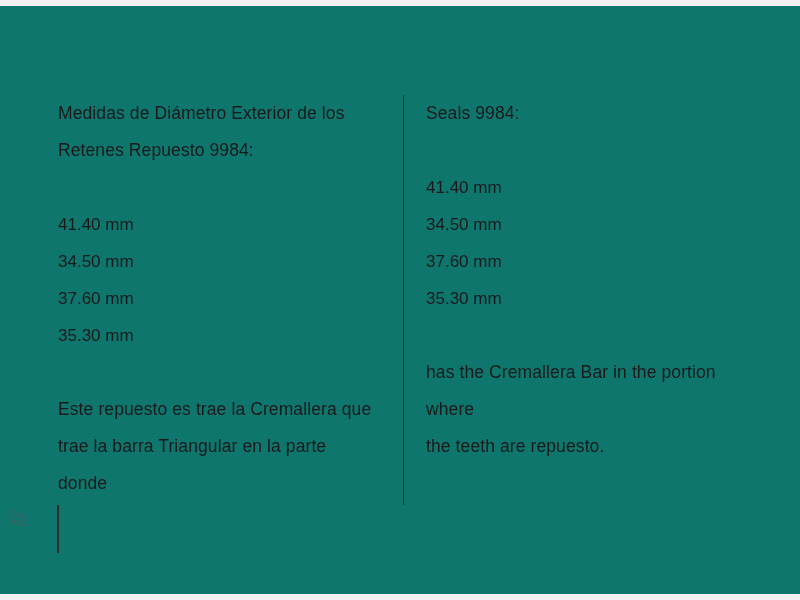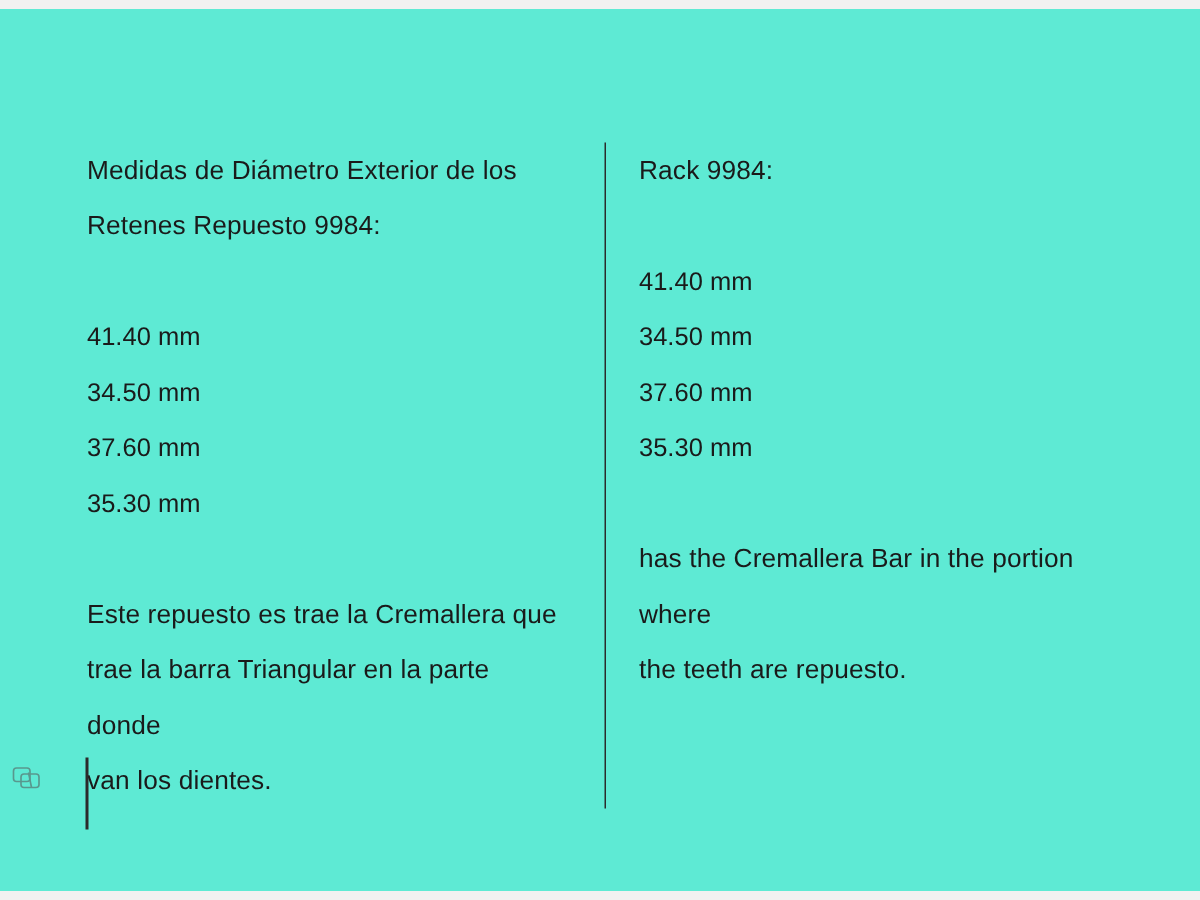--- a/index.html
+++ b/index.html
@@ -12,21 +12,21 @@
     background: #ffffff;
     font-family: "Liberation Sans", sans-serif;
     color: #1a1a1a;
     overflow: hidden;
     position: relative;
   }
 
   .page {
     position: absolute;
     inset: 0;
-    background: #5eead4;
+    background: #0f766e;
     padding-left: 48px;
   }
 
   
   .edge-top {
     position: absolute;
     top: 0;
     left: 0;
     right: 0;
     height: 6px;
@@ -125,27 +125,26 @@
         <div>34.50 mm</div>
         <div>37.60 mm</div>
         <div>35.30 mm</div>
       </div>
 
       <div class="block-gap"></div>
 
       <div class="para">
         <div>Este repuesto es trae la Cremallera que</div>
         <div>trae la barra Triangular en la parte donde</div>
-        <div>van los dientes.</div>
       </div>
     </div>
 
     <div class="col col-en">
       <div class="para">
-        <div>Rack 9984:</div>
+        <div>Seals 9984:</div>
       </div>
 
       <div class="block-gap"></div>
 
       <div class="measure">
         <div>41.40 mm</div>
         <div>34.50 mm</div>
         <div>37.60 mm</div>
         <div>35.30 mm</div>
       </div>

